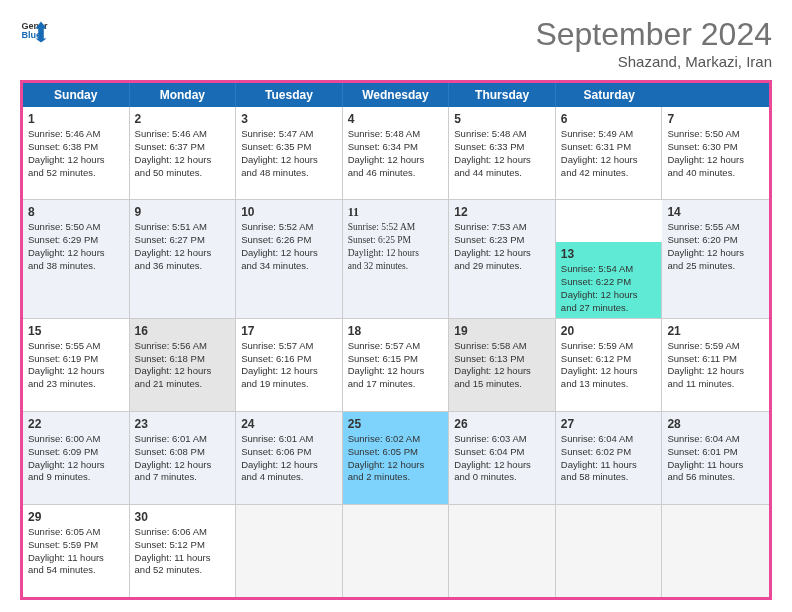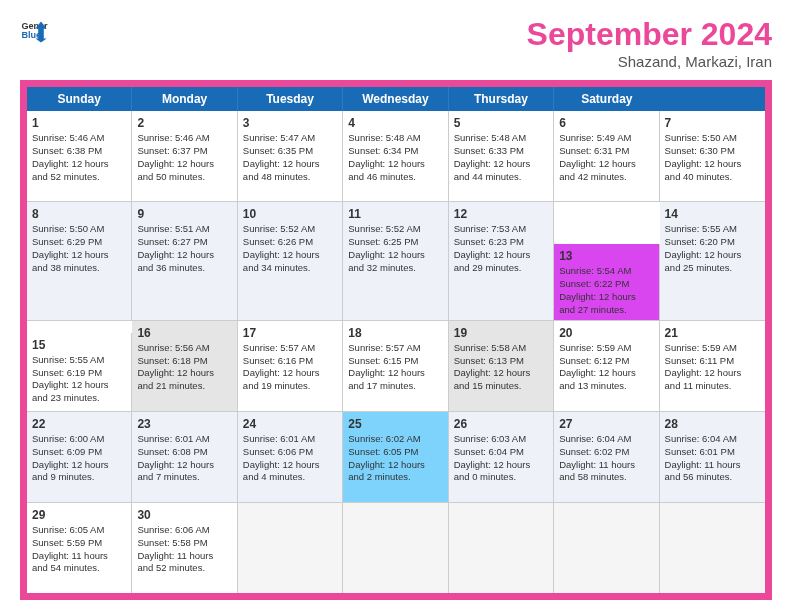--- a/index.html
+++ b/index.html
@@ -30,32 +30,32 @@
     }
     .logo-icon {
       width: 28px;
       height: 28px;
     }
     .title-area {
       text-align: right;
     }
     .month-title {
       font-size: 32px;
-      font-weight: bold;
-      color: #ec4899;
+      font-weight: normal;
+      color: #737373;
     }
     .subtitle {
       font-size: 15px;
       color: #555;
     }
     .calendar {
       flex: 1;
       display: flex;
       flex-direction: column;
-      border: 7px solid #ec4899;
+      border: 3px solid #ec4899;
     }
     .cal-header {
       display: grid;
       grid-template-columns: repeat(7, 1fr);
       background: #1a6bb5;
     }
     .cal-header-cell {
       color: #fff;
       font-size: 12px;
       font-weight: bold;
@@ -190,51 +190,51 @@
             <div>Daylight: 12 hours</div>
             <div>and 36 minutes.</div>
           </div>
           <div class="cal-cell" style="background: rgb(238, 242, 248);">
             <span class="day-num">10</span>
             <div>Sunrise: 5:52 AM</div>
             <div>Sunset: 6:26 PM</div>
             <div>Daylight: 12 hours</div>
             <div>and 34 minutes.</div>
           </div>
-          <div class="cal-cell" style="background: rgb(238, 242, 248);">
+          <div class="cal-cell" style="background: rgb(238, 242, 248); font-family: Liberation Serif, serif;">
             <span class="day-num">11</span>
             <div>Sunrise: 5:52 AM</div>
             <div>Sunset: 6:25 PM</div>
             <div>Daylight: 12 hours</div>
             <div>and 32 minutes.</div>
           </div>
           <div class="cal-cell" style="background: rgb(238, 242, 248);">
             <span class="day-num">12</span>
             <div>Sunrise: 7:53 AM</div>
             <div>Sunset: 6:23 PM</div>
             <div>Daylight: 12 hours</div>
             <div>and 29 minutes.</div>
           </div>
-          <div class="cal-cell" style="background: #d946ef; margin-top: 42px;">
+          <div class="cal-cell" style="background: #5eead4; margin-top: 42px;">
             <span class="day-num">13</span>
             <div>Sunrise: 5:54 AM</div>
             <div>Sunset: 6:22 PM</div>
             <div>Daylight: 12 hours</div>
             <div>and 27 minutes.</div>
           </div>
           <div class="cal-cell" style="background: rgb(238, 242, 248);">
             <span class="day-num">14</span>
             <div>Sunrise: 5:55 AM</div>
             <div>Sunset: 6:20 PM</div>
             <div>Daylight: 12 hours</div>
             <div>and 25 minutes.</div>
           </div>
         </div>
         <div class="cal-row">
-          <div class="cal-cell" style="background: rgb(255, 255, 255); margin-top: 12px;">
+          <div class="cal-cell" style="background: rgb(255, 255, 255);">
             <span class="day-num">15</span>
             <div>Sunrise: 5:55 AM</div>
             <div>Sunset: 6:19 PM</div>
             <div>Daylight: 12 hours</div>
             <div>and 23 minutes.</div>
           </div>
           <div class="cal-cell" style="background: #e5e5e5;">
             <span class="day-num">16</span>
             <div>Sunrise: 5:56 AM</div>
             <div>Sunset: 6:18 PM</div>
@@ -332,21 +332,21 @@
           <div class="cal-cell" style="background: rgb(255, 255, 255);">
             <span class="day-num">29</span>
             <div>Sunrise: 6:05 AM</div>
             <div>Sunset: 5:59 PM</div>
             <div>Daylight: 11 hours</div>
             <div>and 54 minutes.</div>
           </div>
           <div class="cal-cell" style="background: rgb(255, 255, 255);">
             <span class="day-num">30</span>
             <div>Sunrise: 6:06 AM</div>
-            <div>Sunset: 5:58 PM</div>
+            <div>Sunset: 5:12 PM</div>
             <div>Daylight: 11 hours</div>
             <div>and 52 minutes.</div>
           </div>
           <div class="cal-cell empty" style="background: rgb(245, 245, 245);"></div>
           <div class="cal-cell empty" style="background: rgb(245, 245, 245);"></div>
           <div class="cal-cell empty" style="background: rgb(245, 245, 245);"></div>
           <div class="cal-cell empty" style="background: rgb(245, 245, 245);"></div>
           <div class="cal-cell empty" style="background: rgb(245, 245, 245);"></div>
         </div>
       </div>

